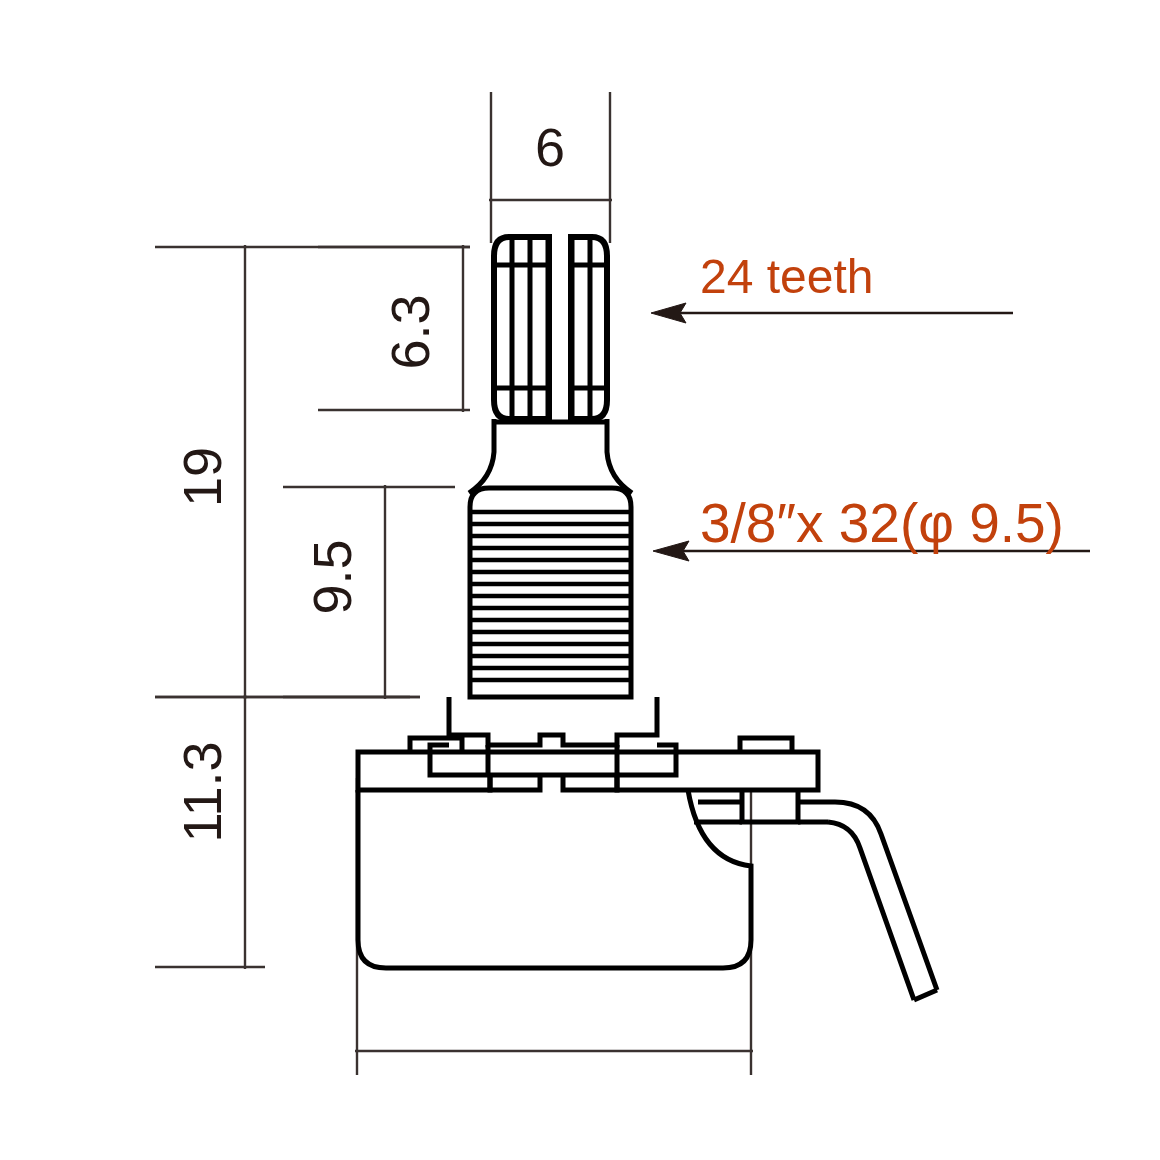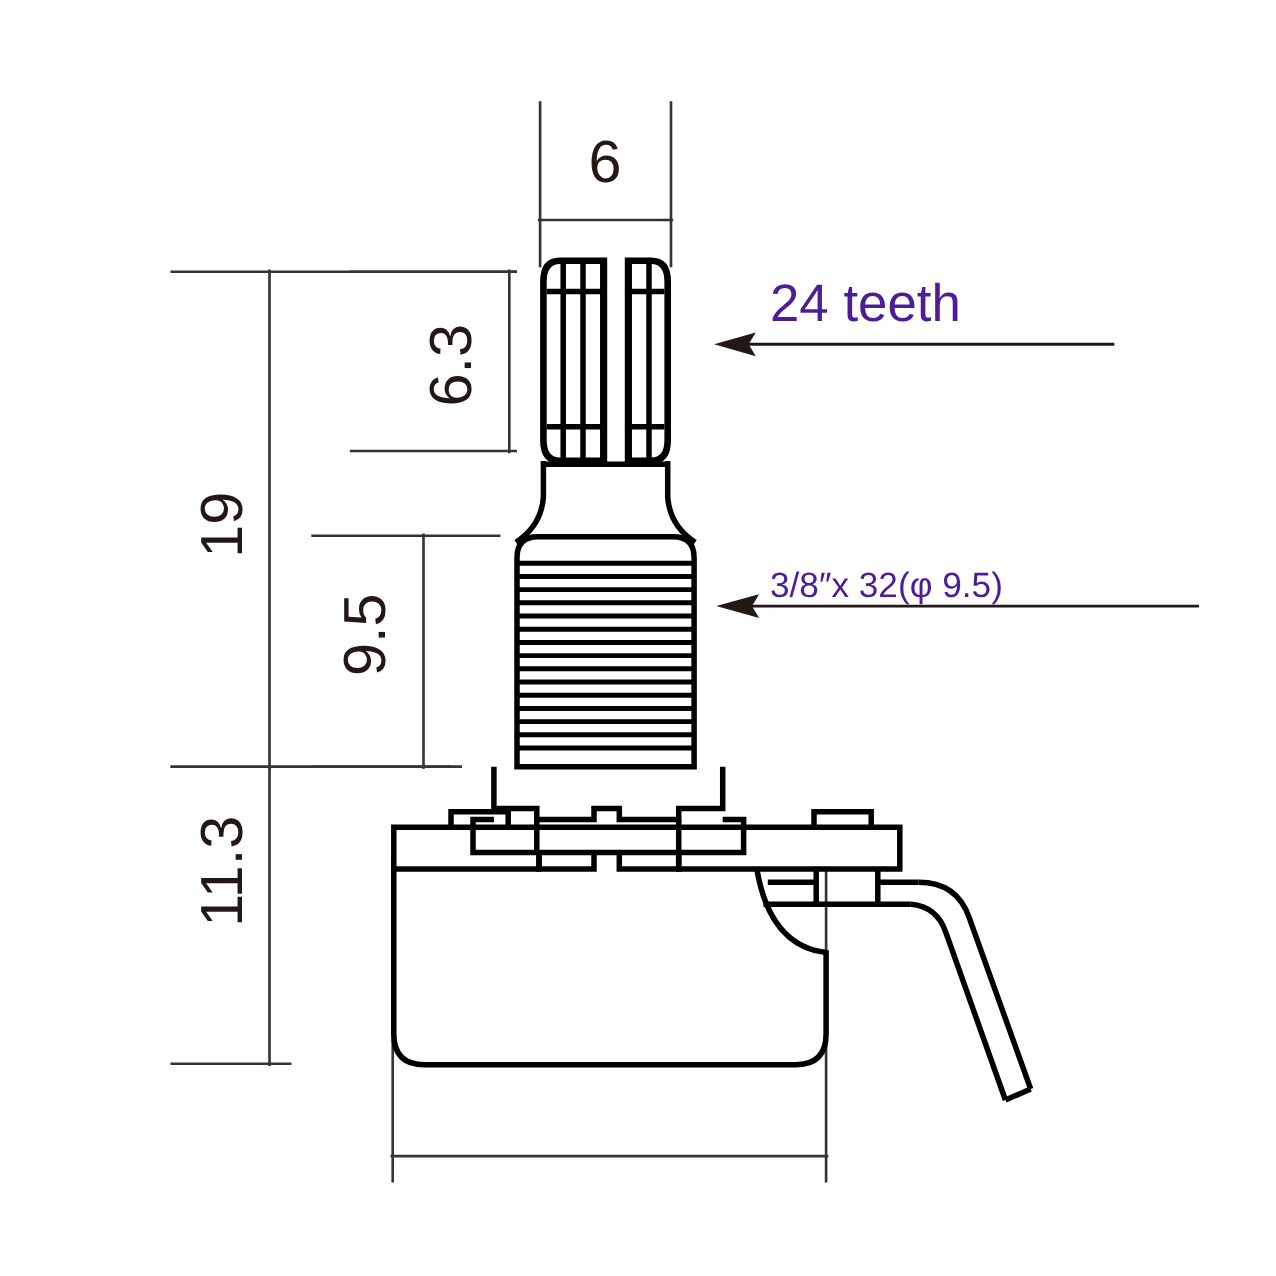--- a/index.html
+++ b/index.html
@@ -28,21 +28,21 @@
   .dim-label {
     position: absolute;
     color: #231815;
     font-family: "Liberation Sans", sans-serif;
     font-weight: 400;
     white-space: nowrap;
     line-height: 1;
   }
   .note-label {
     position: absolute;
-    color: #4c1d95;
+    color: #c2410c;
     font-family: "Liberation Sans", sans-serif;
     font-weight: 400;
     white-space: nowrap;
     line-height: 1;
   }
   .rot90 {
     transform: rotate(-90deg);
     transform-origin: 50% 50%;
   }
 </style>
@@ -187,15 +187,15 @@
 
   <div class="dim-label rot90" style="left:142px; top:450px; width:120px; text-align:center; font-size:54px;">19</div>
 
   <div class="dim-label rot90" style="left:272px; top:550px; width:120px; text-align:center; font-size:54px;">9.5</div>
 
   <div class="dim-label rot90" style="left:132px; top:765px; width:140px; text-align:center; font-size:54px;">11.3</div>
 
 
   <div class="note-label" style="left:700px; top:253px; font-size:48px;">24 teeth</div>
 
-  <div class="note-label" style="left:700px; top:496px; font-size:32px;margin-top:20px;">3/8″x 32(φ 9.5)</div>
+  <div class="note-label" style="left:700px; top:496px; font-size:55px;">3/8″x 32(φ 9.5)</div>
 
 </div>
 
 </body></html>

